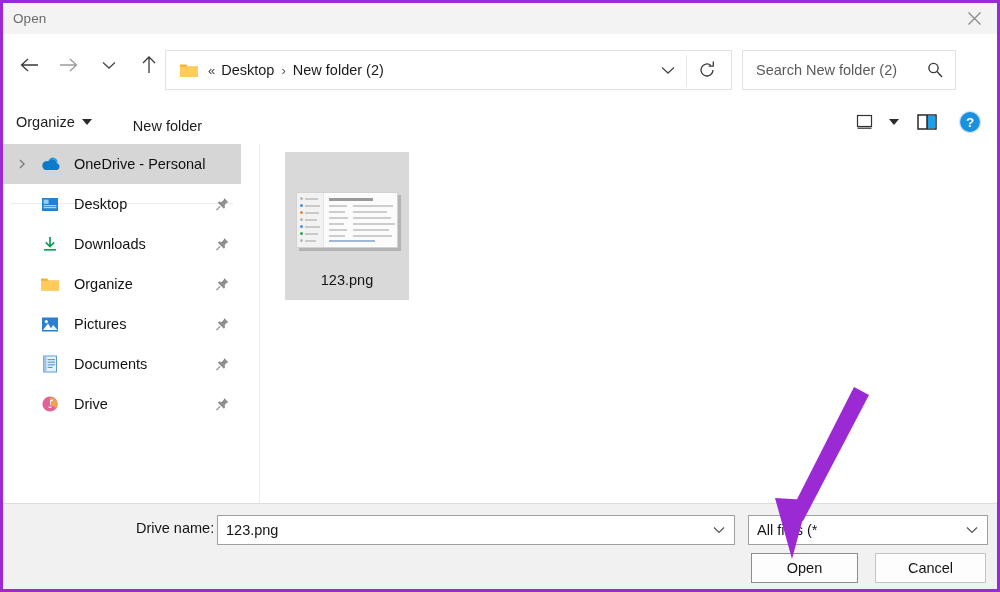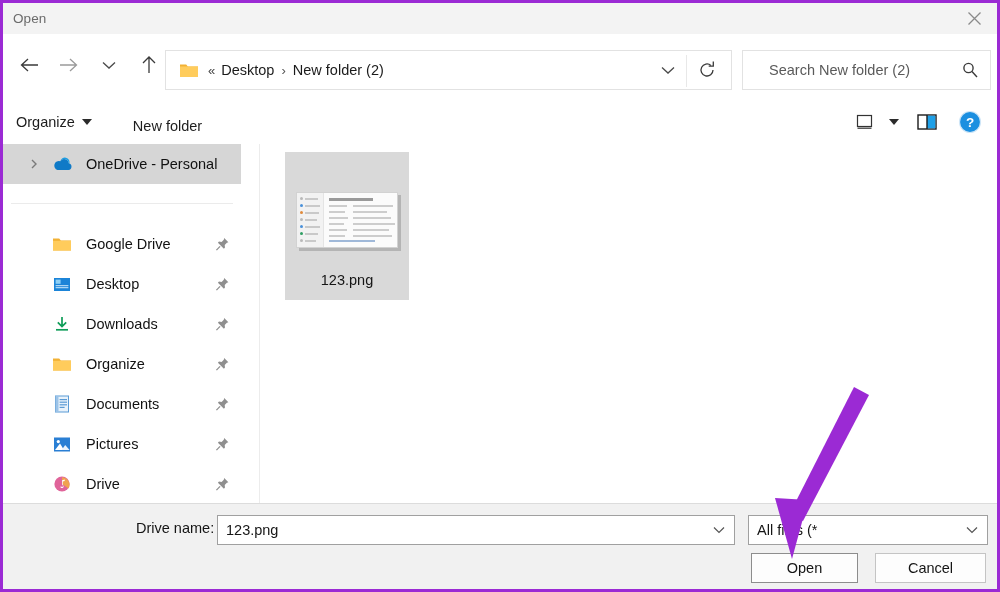--- a/index.html
+++ b/index.html
@@ -74,24 +74,24 @@
     position: absolute; right: 4px; top: 0; height: 100%;
     width: 40px; display: flex; align-items: center; justify-content: center;
   }
   .addr-divider {
     position: absolute; right: 44px; top: 4px;
     width: 1px; height: 32px; background: #e8e8e8;
   }
 
   .searchbar {
     position: absolute; left: 739px; top: 47px;
-    width: 249px; height: 40px;
+    width: 214px; height: 40px;
     border: 1px solid #e2e2e2;
     background: #fff;
-    display: flex; align-items: center; padding-left: 13px;
+    display: flex; align-items: center;
   }
   .search-text {
     margin-left: 13px;
     font-size: 14.5px; color: #5a5a5a;
   }
   .search-ico {
     position: absolute; right: 10px; top: 50%; transform: translateY(-50%);
   }
 
   
@@ -142,21 +142,21 @@
   .sidebar {
     position: absolute; left: 0; top: 0;
     width: 252px; height: 359px;
     background: #fff;
     overflow: hidden;
   }
   .nav-item {
     position: relative;
     height: 40px;
     display: flex; align-items: center;
-    padding-left: 16px;
+    padding-left: 4px;
   }
   .nav-item.selected {
     background: #d6d6d6;
     width: 238px;
   }
   .nav-expander {
     width: 30px; height: 40px;
     display: flex; align-items: center; justify-content: center;
     flex: 0 0 auto;
   }
@@ -416,34 +416,20 @@
           <svg width="21" height="15" viewBox="0 0 21 15">
             <path d="M5.5 13 h11 a3.4 3.4 0 0 0 .3 -6.7 A4.6 4.6 0 0 0 8.3 4.2 A3.9 3.9 0 0 0 5.5 13 Z" fill="#0f7ac7"></path>
             <path d="M8.3 4.2 A4.6 4.6 0 0 1 16.8 6.3 a3.4 3.4 0 0 1 .6 .1 A4.3 4.3 0 0 0 8.3 4.2 Z" fill="#1b9de2"></path>
           </svg>
         </div>
         <span class="nav-label">OneDrive - Personal</span>
       </div>
 
       <div class="nav-sep" style="top:59px"></div>
 
-      <div class="nav-item" style="margin-top:40px">
-        <div class="nav-expander"></div>
-        <div class="nav-icon">
-          <svg width="20" height="17" viewBox="0 0 20 17">
-            <path d="M1 2.5 h6.2 l1.6 2 H19 v10 H1 Z" fill="#f2b134"></path>
-            <path d="M1 4.8 h18 v9.7 H1 Z" fill="#ffcc5c"></path>
-          </svg>
-        </div>
-        <span class="nav-label">Google Drive</span>
-        <svg class="nav-pin" width="15" height="15" viewBox="0 0 15 15">
-          <path d="M9.2 1.6 l4.2 4.2 -1.5 .5 -2.2 2.2 .3 2.6 -1.1 1.1 -6 -6 1.1 -1.1 2.6 .3 2.2 -2.2 Z" fill="#8f8f8f"></path>
-          <path d="M5.1 9.9 L1.4 13.6" stroke="#8f8f8f" stroke-width="1.3"></path>
-        </svg>
-      </div>
 
       <div class="nav-item">
         <div class="nav-expander"></div>
         <div class="nav-icon">
           <svg width="18" height="17" viewBox="0 0 18 17">
             <rect x="1" y="2" width="16" height="13" fill="#1b84d8"></rect>
             <rect x="2.6" y="3.6" width="5" height="4.2" fill="#8fd0f5"></rect>
             <rect x="2.6" y="9.2" width="12.8" height="1" fill="#cfe9fb"></rect>
             <rect x="2.6" y="11.2" width="12.8" height="1" fill="#cfe9fb"></rect>
           </svg>
@@ -472,56 +458,56 @@
 
       <div class="nav-item">
         <div class="nav-expander"></div>
         <div class="nav-icon">
           <svg width="20" height="17" viewBox="0 0 20 17">
             <path d="M1 2.5 h6.2 l1.6 2 H19 v10 H1 Z" fill="#f2b134"></path>
             <path d="M1 4.8 h18 v9.7 H1 Z" fill="#ffcc5c"></path>
           </svg>
         </div>
         <span class="nav-label">Organize</span>
+        <svg class="nav-pin" width="15" height="15" viewBox="0 0 15 15">
+          <path d="M9.2 1.6 l4.2 4.2 -1.5 .5 -2.2 2.2 .3 2.6 -1.1 1.1 -6 -6 1.1 -1.1 2.6 .3 2.2 -2.2 Z" fill="#8f8f8f"></path>
+          <path d="M5.1 9.9 L1.4 13.6" stroke="#8f8f8f" stroke-width="1.3"></path>
+        </svg>
+      </div>
+
+      <div class="nav-item">
+        <div class="nav-expander"></div>
+        <div class="nav-icon">
+          <svg width="18" height="17" viewBox="0 0 18 17">
+            <rect x="1" y="1.5" width="16" height="14" fill="#2a7fd4"></rect>
+            <circle cx="5.3" cy="5.6" r="1.6" fill="#ffffff"></circle>
+            <path d="M2 14 L7 7.6 L11 14 Z" fill="#ffffff"></path>
+            <path d="M8.6 14 L12.2 9 L16.6 14 Z" fill="#eaf3fc"></path>
+          </svg>
+        </div>
+        <span class="nav-label">Pictures</span>
         <svg class="nav-pin" width="15" height="15" viewBox="0 0 15 15">
           <path d="M9.2 1.6 l4.2 4.2 -1.5 .5 -2.2 2.2 .3 2.6 -1.1 1.1 -6 -6 1.1 -1.1 2.6 .3 2.2 -2.2 Z" fill="#8f8f8f"></path>
           <path d="M5.1 9.9 L1.4 13.6" stroke="#8f8f8f" stroke-width="1.3"></path>
         </svg>
       </div>
 
       <div class="nav-item">
         <div class="nav-expander"></div>
         <div class="nav-icon">
           <svg width="16" height="18" viewBox="0 0 16 18">
             <rect x="1.5" y="1" width="13" height="16" fill="#e8f2fb" stroke="#5b9bd5" stroke-width="1"></rect>
             <rect x="1.5" y="1" width="3" height="16" fill="#9cc3e8"></rect>
             <rect x="5.6" y="4" width="7.4" height="1.2" fill="#5b9bd5"></rect>
             <rect x="5.6" y="6.6" width="7.4" height="1.2" fill="#5b9bd5"></rect>
             <rect x="5.6" y="9.2" width="7.4" height="1.2" fill="#5b9bd5"></rect>
             <rect x="5.6" y="11.8" width="5" height="1.2" fill="#5b9bd5"></rect>
           </svg>
         </div>
         <span class="nav-label">Documents</span>
-        <svg class="nav-pin" width="15" height="15" viewBox="0 0 15 15">
-          <path d="M9.2 1.6 l4.2 4.2 -1.5 .5 -2.2 2.2 .3 2.6 -1.1 1.1 -6 -6 1.1 -1.1 2.6 .3 2.2 -2.2 Z" fill="#8f8f8f"></path>
-          <path d="M5.1 9.9 L1.4 13.6" stroke="#8f8f8f" stroke-width="1.3"></path>
-        </svg>
-      </div>
-
-      <div class="nav-item">
-        <div class="nav-expander"></div>
-        <div class="nav-icon">
-          <svg width="18" height="17" viewBox="0 0 18 17">
-            <rect x="1" y="1.5" width="16" height="14" fill="#2a7fd4"></rect>
-            <circle cx="5.3" cy="5.6" r="1.6" fill="#ffffff"></circle>
-            <path d="M2 14 L7 7.6 L11 14 Z" fill="#ffffff"></path>
-            <path d="M8.6 14 L12.2 9 L16.6 14 Z" fill="#eaf3fc"></path>
-          </svg>
-        </div>
-        <span class="nav-label">Pictures</span>
         <svg class="nav-pin" width="15" height="15" viewBox="0 0 15 15">
           <path d="M9.2 1.6 l4.2 4.2 -1.5 .5 -2.2 2.2 .3 2.6 -1.1 1.1 -6 -6 1.1 -1.1 2.6 .3 2.2 -2.2 Z" fill="#8f8f8f"></path>
           <path d="M5.1 9.9 L1.4 13.6" stroke="#8f8f8f" stroke-width="1.3"></path>
         </svg>
       </div>
 
       <div class="nav-item">
         <div class="nav-expander"></div>
         <div class="nav-icon">
           <svg width="18" height="18" viewBox="0 0 18 18">

